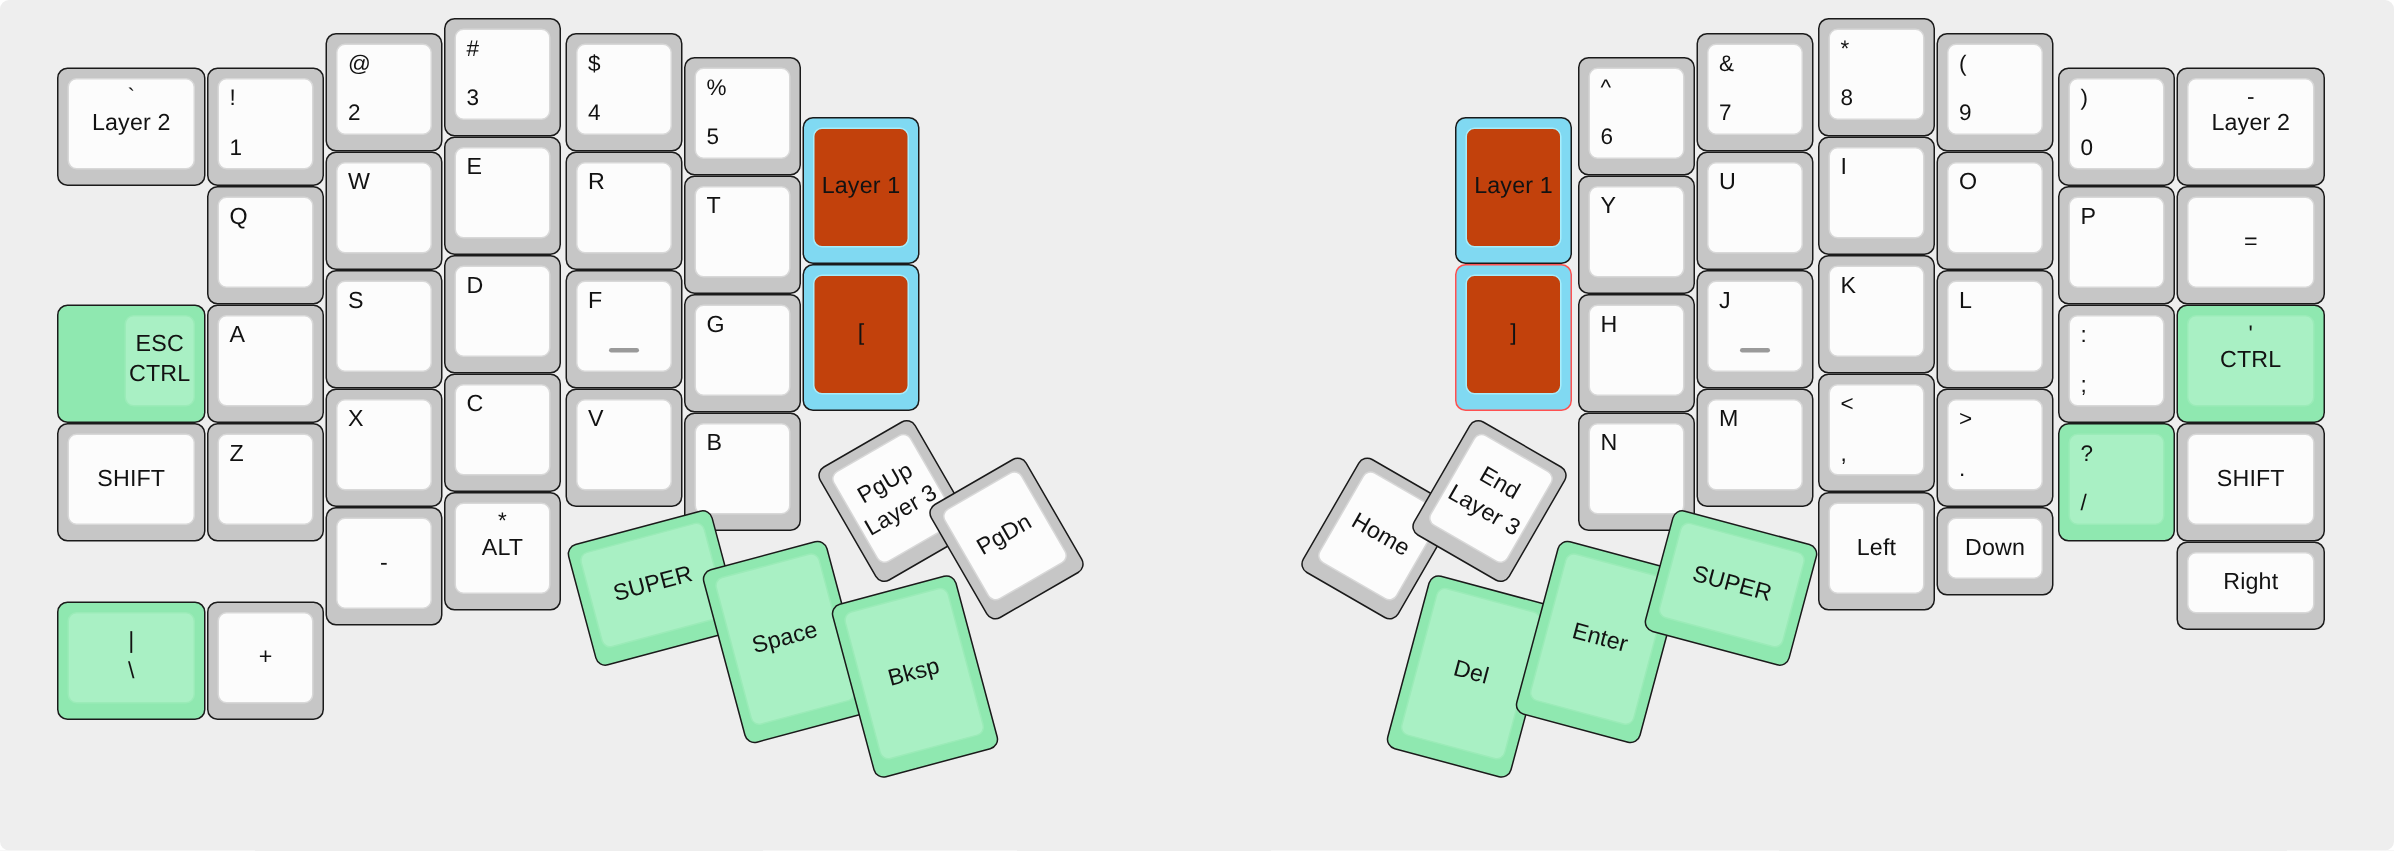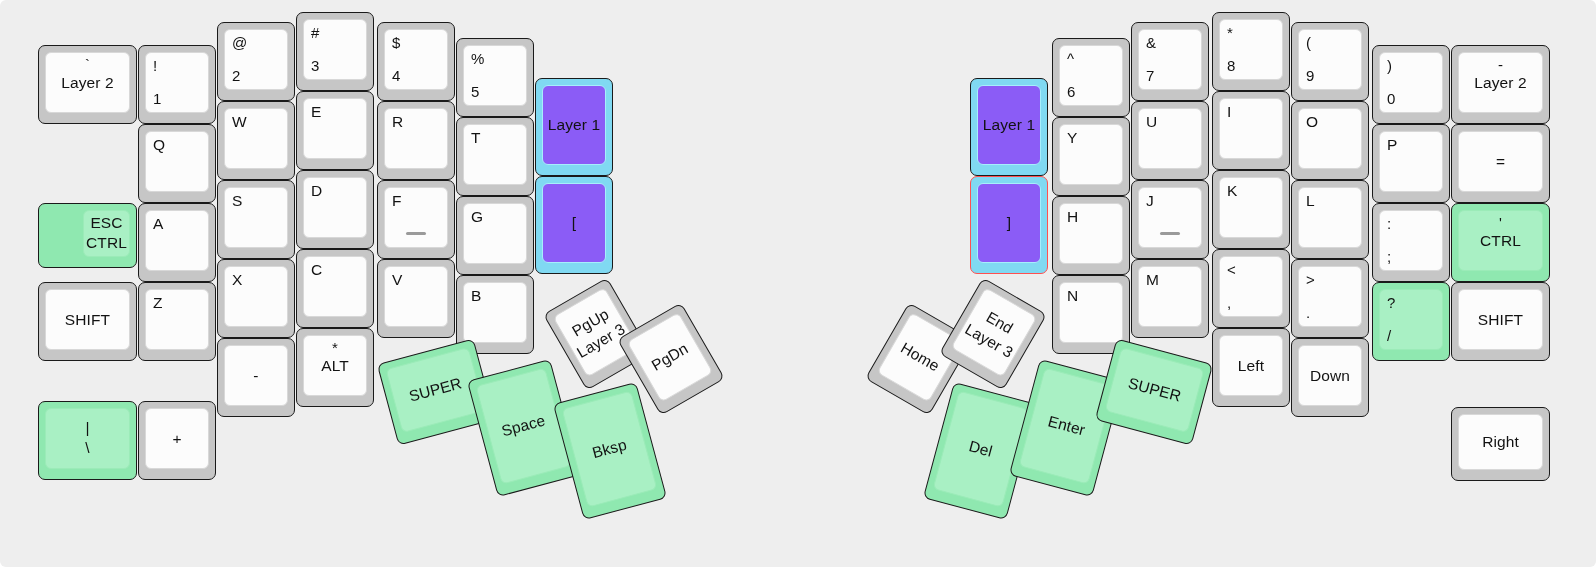--- a/index.html
+++ b/index.html
@@ -31,21 +31,21 @@
     box-sizing:border-box;
     background:#fcfcfc;
     border:1px solid #d8d8d8;
     border-radius:6px;
     overflow:hidden;
   }
   
   .key.green{background:#8fe8b0;}
   .key.green > .cap{background:#a9f0c4;border-color:#9bebb8;}
   .key.blue{background:#80d9f2;}
-  .key.blue > .cap{background:#8b5cf6;border-color:#a7eefc;}
+  .key.blue > .cap{background:#c2410c;border-color:#a7eefc;}
   .key.selected{border:1.6px solid #ff5050;}
 
   
   .lg{
     position:absolute;
     color:#121212;
     font-size:15.5px;
     line-height:1.05;
     white-space:pre;
     letter-spacing:.1px;
@@ -71,21 +71,21 @@
 
 <div id="board" style="background: rgb(238, 238, 238);">
     <div style="position: absolute; left: 0px; top: 0px; width: 100%; height: 100%;">
       <div style="position: absolute; left: 0px; top: 0px; width: 100%; height: 100%;">
         <div class="key" style="left: 38px; top: 45px; width: 99px; height: 79px;">
           <div class="cap">
             <span class="lg tc tick">`</span>
             <span class="lg ctr">Layer 2</span>
           </div>
         </div>
-        <div class="key green" style="left: 38px; top: 203px; width: 99px; height: 65px; padding-left: 44px;">
+        <div class="key green" style="left: 38px; top: 203px; width: 99px; height: 79px; padding-left: 44px;">
           <div class="cap">
             <span class="lg two">ESC
 CTRL</span>
           </div>
         </div>
         <div class="key" style="left: 38px; top: 282px; width: 99px; height: 79px;">
           <div class="cap">
             <span class="lg ctr">SHIFT</span>
           </div>
         </div>
@@ -374,21 +374,21 @@
           <div class="cap">
             <span class="lg tl">L</span>
           </div>
         </div>
         <div class="key" style="left: 1291px; top: 259px; width: 78px; height: 79px;">
           <div class="cap">
             <span class="lg tl tick">&gt;</span>
             <span class="lg bl tick">.</span>
           </div>
         </div>
-        <div class="key" style="left: 1291px; top: 338px; width: 78px; height: 79px;">
+        <div class="key" style="left: 1291px; top: 338px; width: 78px; height: 59px;">
           <div class="cap">
             <span class="lg ctr">Down</span>
           </div>
         </div>
       </div>
       <div style="position: absolute; left: 0px; top: 0px; width: 100%; height: 100%;">
         <div class="key" style="left: 1372px; top: 45px; width: 78px; height: 79px;">
           <div class="cap">
             <span class="lg tl tick">)</span>
             <span class="lg bl tick">0</span>
@@ -428,21 +428,21 @@
           <div class="cap">
             <span class="lg tc tick">'</span>
             <span class="lg ctr">CTRL</span>
           </div>
         </div>
         <div class="key" style="left: 1451px; top: 282px; width: 99px; height: 79px;">
           <div class="cap">
             <span class="lg ctr">SHIFT</span>
           </div>
         </div>
-        <div class="key" style="left: 1451px; top: 361px; width: 99px; height: 74px; margin-top: 46px;">
+        <div class="key" style="left: 1451px; top: 361px; width: 99px; height: 59px;">
           <div class="cap">
             <span class="lg ctr">Right</span>
           </div>
         </div>
       </div>
       <div style="position: absolute; left: 0px; top: 0px; width: 100%; height: 100%;">
         <div class="key" style="left: 882px; top: 315px; width: 74px; height: 88px; transform: rotate(30deg);">
           <div class="cap">
             <span class="lg ctr">Home</span>
           </div>

